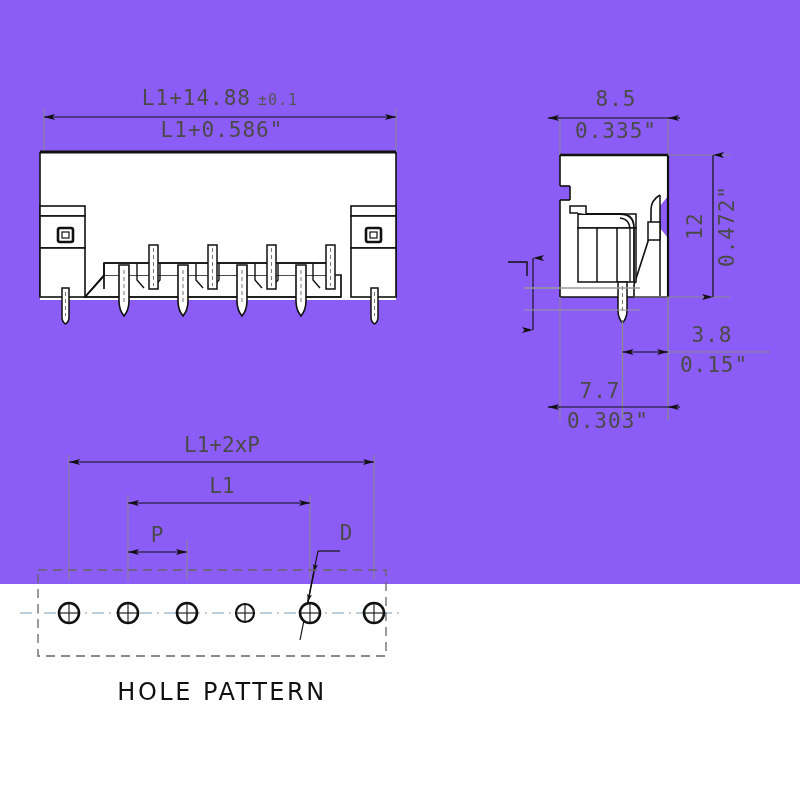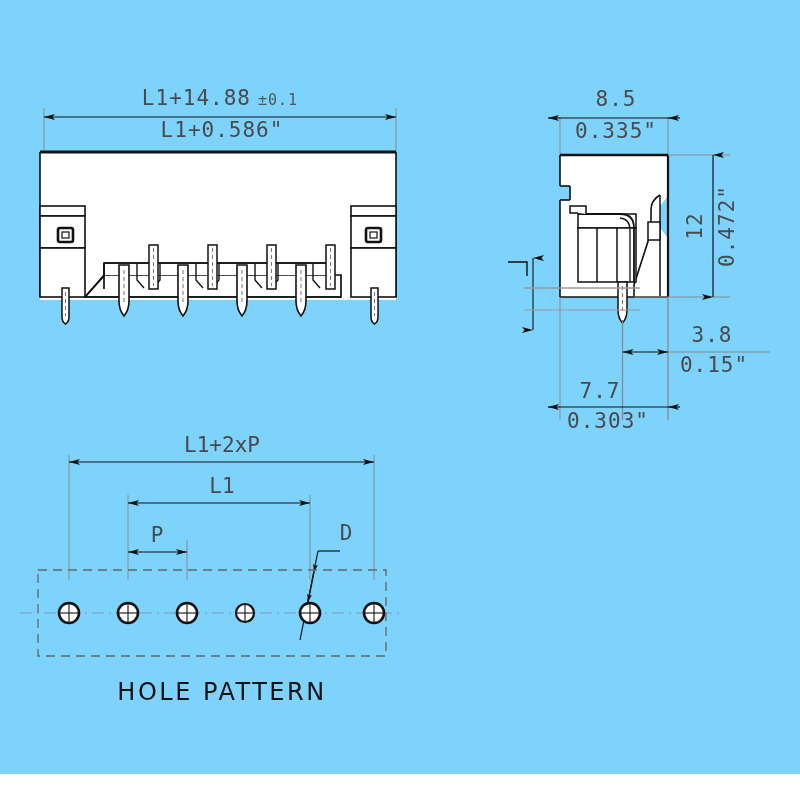--- a/index.html
+++ b/index.html
@@ -1,17 +1,17 @@
 <!DOCTYPE html>
 <html><head>
 <meta charset="utf-8">
 <style>
   html,body{margin:0;padding:0;background:#ffffff;}
   body{width:800px;height:800px;font-family:"DejaVu Sans Mono",monospace;overflow:hidden;}
-  #sheet{position:relative;width:800px;height:774px;background:#7dd3fc;}
+  #sheet{position:relative;width:800px;height:584px;background:#8b5cf6;}
   svg{display:block;}
   .dimtext{font-family:"DejaVu Sans Mono",monospace;fill:#4a4a4a;font-size:21px;letter-spacing:1px;}
   .dimtext-sm{font-family:"DejaVu Sans Mono",monospace;fill:#555;font-size:15px;}
   .captiontext{font-family:"DejaVu Sans",sans-serif;fill:#111;font-size:24px;letter-spacing:2.5px;font-weight:400;}
   .lbl{font-family:"DejaVu Sans Mono",monospace;fill:#4a4a4a;font-size:21px;}
 </style>
 </head>
 <body>
 
 <div id="sheet">

